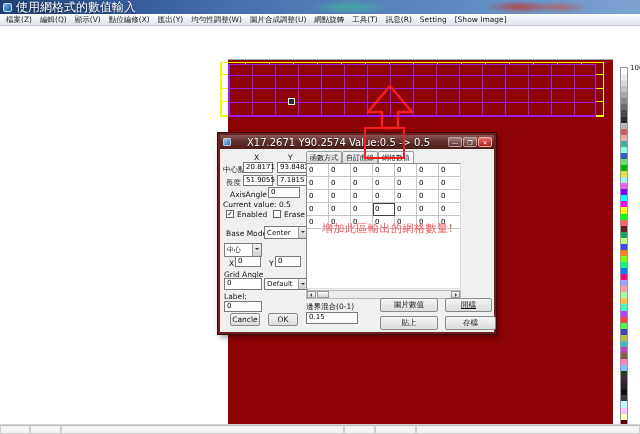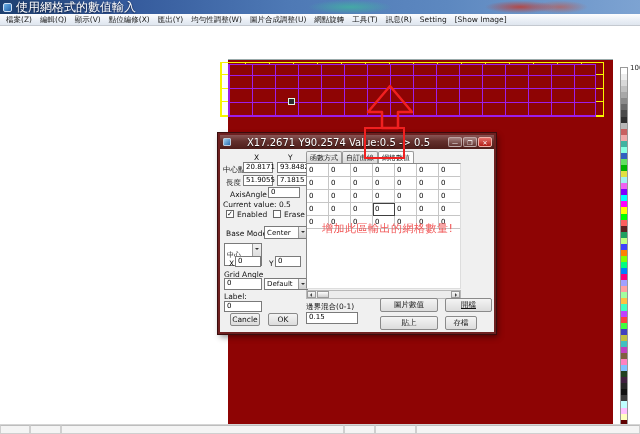--- a/index.html
+++ b/index.html
@@ -232,21 +232,21 @@
     <div class="lbl" style="left:17px; top:61px;">Enabled</div>
     <div class="checkbox" style="left:53px; top:61px;"></div>
     <div class="lbl" style="left:64px; top:61px;">Erase dots</div>
 
     <div class="lbl" style="left:6px; top:80px;">Base Mode</div>
     <div class="select" style="left:44px; top:77px; width:44px; height:13px;">
       <span class="val">Center</span>
       <span class="drop"></span>
     </div>
 
-    <div class="select" style="left:4px; top:94px; width:38px; height:23px;">
+    <div class="select" style="left:4px; top:94px; width:38px; height:14px;">
       <span class="val">中心</span>
       <span class="drop"></span>
     </div>
 
     <div class="lbl" style="left:9px; top:110px;">X</div>
     <div class="tbox" style="left:15px; top:107px; width:26px; height:11px;">0</div>
     <div class="lbl" style="left:49px; top:110px;">Y</div>
     <div class="tbox" style="left:55px; top:107px; width:26px; height:11px;">0</div>
 
     <div class="lbl" style="left:4px; top:121px;">Grid Angle</div>
@@ -311,21 +311,21 @@
       <span class="sb-thumb"></span>
       <span class="sb-arrow right"></span>
     </div>
 
     <div class="lbl" style="left:86px; top:153px;">邊界混合(0-1)</div>
     <div class="tbox" style="left:86px; top:163px; width:52px; height:12px;">0.15</div>
 
     <div class="btn" style="left:160px; top:149px; width:58px; height:14px;">圖片數值</div>
     <div class="btn" style="left:225px; top:149px; width:47px; height:14px;text-decoration:underline;">開檔</div>
     <div class="btn" style="left:160px; top:167px; width:58px; height:14px;">貼上</div>
-    <div class="btn" style="left:225px; top:167px; width:32px; height:14px;">存檔</div>
+    <div class="btn" style="left:225px; top:167px; width:51px; height:14px;">存檔</div>
   </div>
 </div>
 
 <svg class="annotation-svg" viewBox="0 0 640 434">
   <path d="M390,86 L412,112 L398,112 L398,128 L382,128 L382,112 L368,112 Z" fill="none" stroke="#f02020" stroke-width="2.5" stroke-linejoin="round"></path>
   <rect x="365" y="128" width="39" height="30" fill="none" stroke="#f02020" stroke-width="2"></rect>
 </svg>
 <div class="annotation-note">增加此區輸出的網格數量!</div>
 
 <div class="statusbar">

